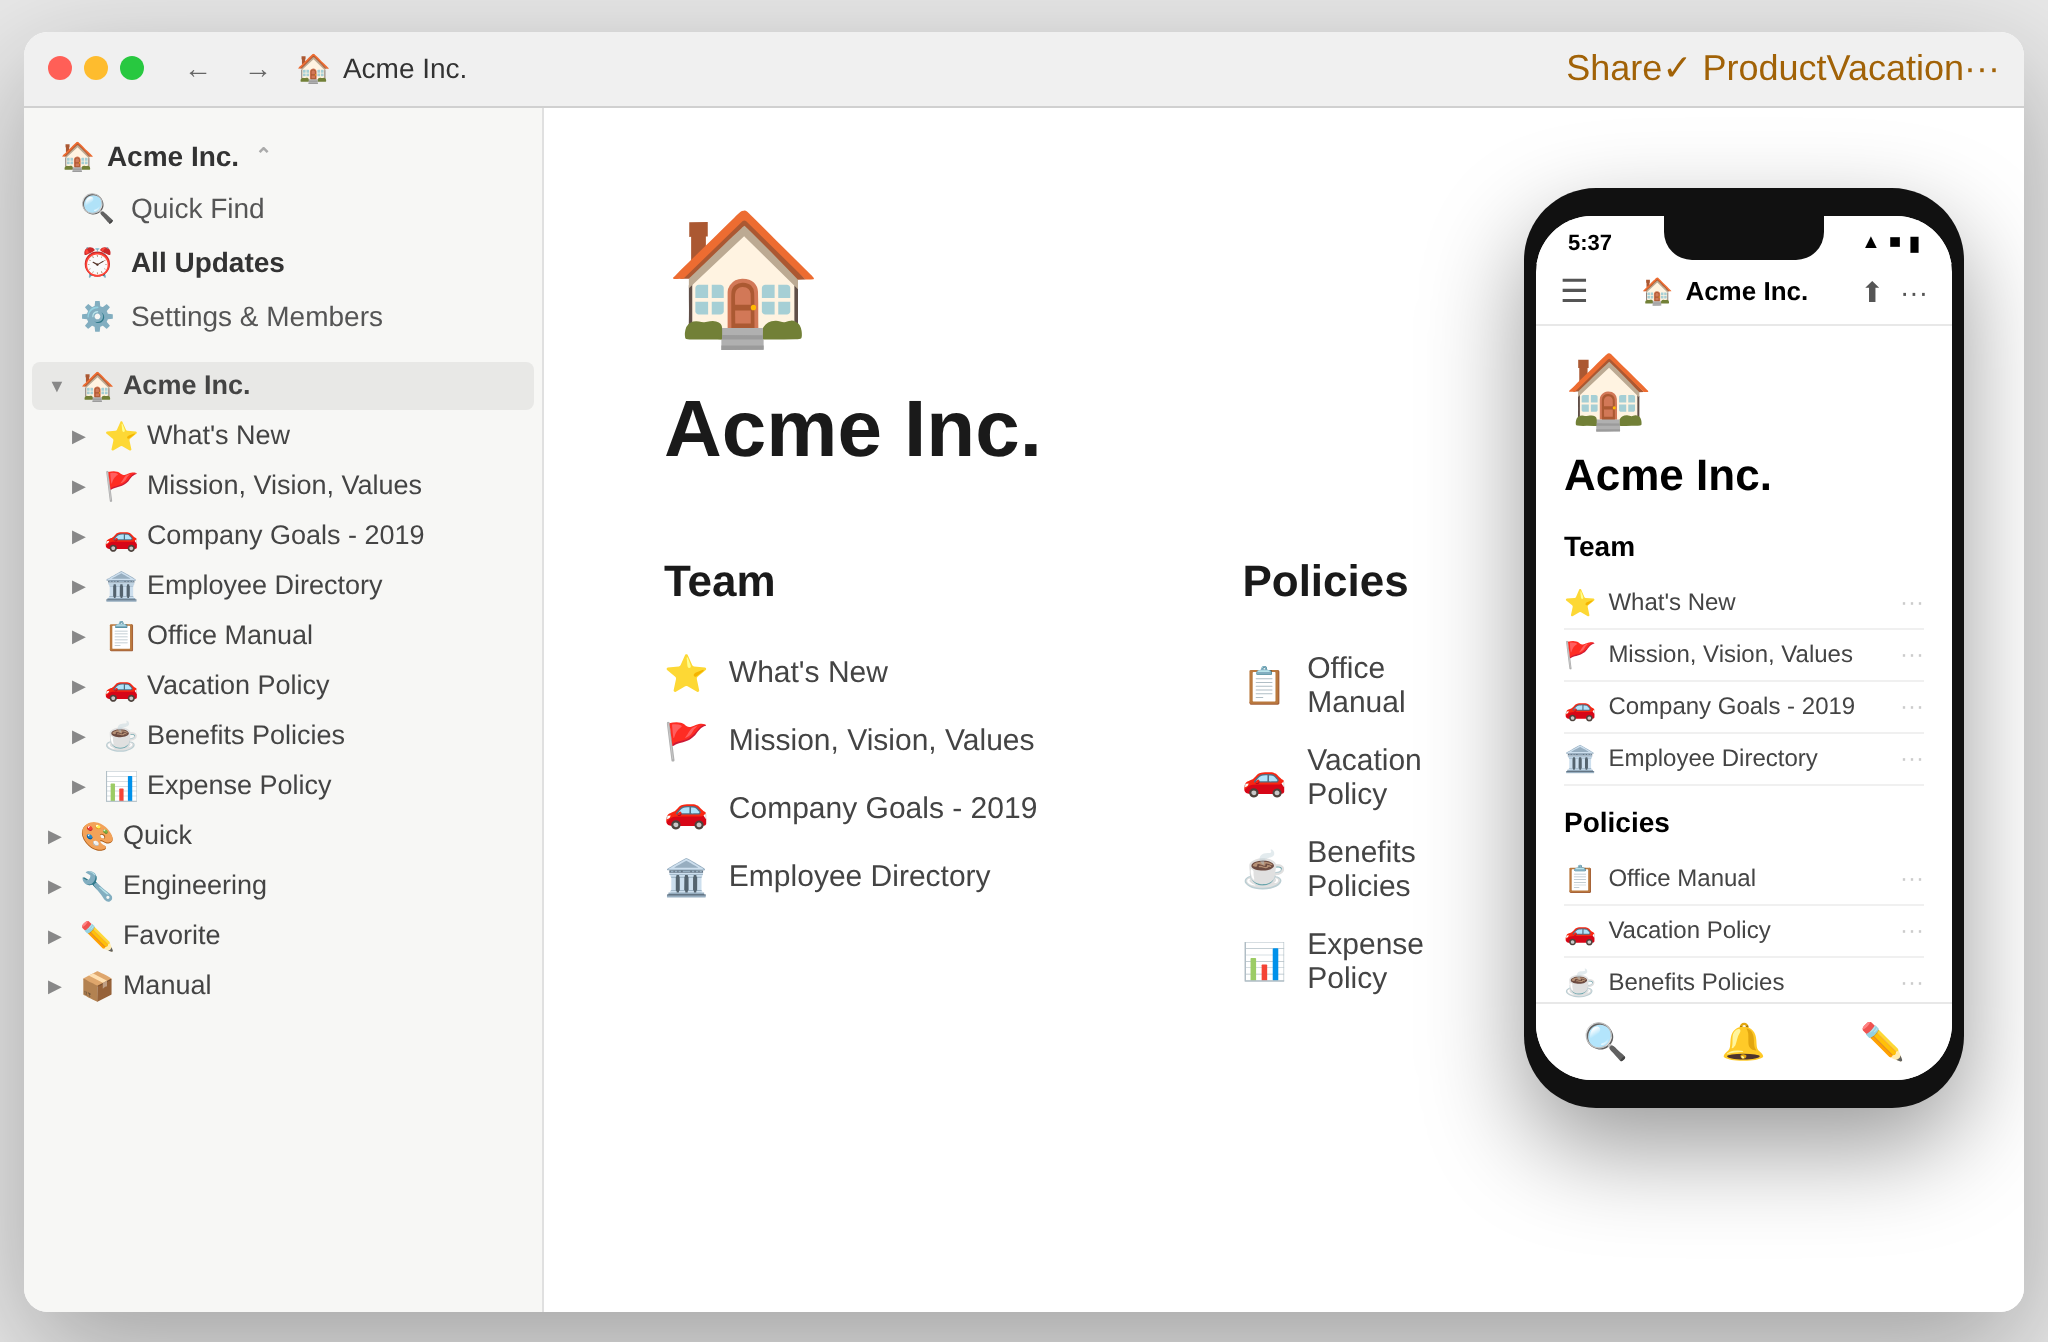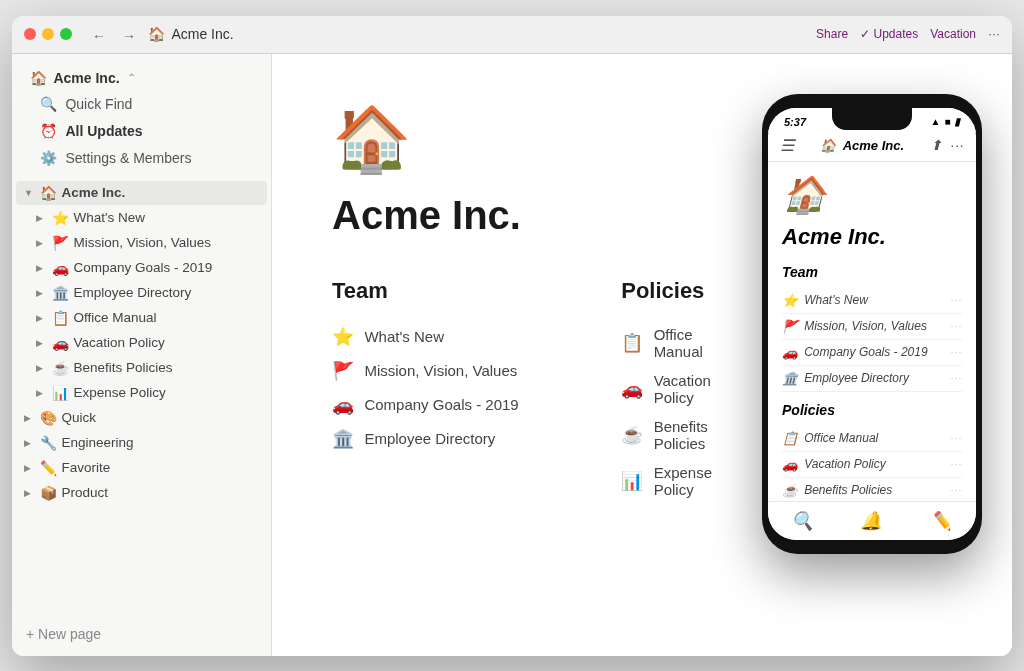--- a/index.html
+++ b/index.html
@@ -63,23 +63,23 @@
       display: flex;
       align-items: center;
       gap: 6px;
       font-size: 14px;
       color: #333;
     }
     .title-bar-right {
       margin-left: auto;
       display: flex;
       align-items: center;
-      gap: 12px;
-      font-size: 12px;
-      color: #701a75;
+      gap: 0;
+      font-size: 18px;
+      color: #a16207;
     }
     .title-bar-right span {
       cursor: pointer;
     }
     .title-bar-right .updates-btn {
       display: flex;
       align-items: center;
       gap: 3px;
     }
 
@@ -238,21 +238,20 @@
       position: absolute;
       top: 14px;
       left: 6px;
       right: 6px;
       bottom: 14px;
       background: #fff;
       border-radius: 28px;
       overflow: hidden;
       display: flex;
       flex-direction: column;
-      font-style: italic;
     }
 
     .phone-status-bar {
       background: #fff;
       padding: 8px 16px 4px;
       display: flex;
       justify-content: space-between;
       align-items: center;
       font-size: 11px;
       font-weight: 600;
@@ -362,21 +361,21 @@
       <div class="traffic-light tl-green"></div>
     </div>
     <button class="nav-btn">←</button>
     <button class="nav-btn">→</button>
     <div class="title-bar-title">
       <span>🏠</span>
       <span>Acme Inc.</span>
     </div>
     <div class="title-bar-right">
       <span>Share</span>
-      <span class="updates-btn">✓ Updates</span>
+      <span class="updates-btn">✓ Product</span>
       <span>Vacation</span>
       <span>···</span>
     </div>
   </div>
 
   <div class="app-body">
 
     <div class="sidebar">
       <div class="sidebar-top">
         <div class="workspace-name">
@@ -457,25 +456,24 @@
           <span class="tree-label">Engineering</span>
         </div>
         <div class="sidebar-tree-item">
           <span class="tree-arrow">▶</span>
           <span class="tree-emoji">✏️</span>
           <span class="tree-label">Favorite</span>
         </div>
         <div class="sidebar-tree-item">
           <span class="tree-arrow">▶</span>
           <span class="tree-emoji">📦</span>
-          <span class="tree-label">Product</span>
+          <span class="tree-label">Manual</span>
         </div>
       </div>
 
-      <div class="new-page-btn">+ New page</div>
     </div>
 
     <div class="main-content" style="position:relative;">
       <div class="page-icon">🏠</div>
       <div class="page-title">Acme Inc.</div>
 
       <div class="page-columns">
         <div class="column-section">
           <h2>Team</h2>
           <div class="page-link-item">

